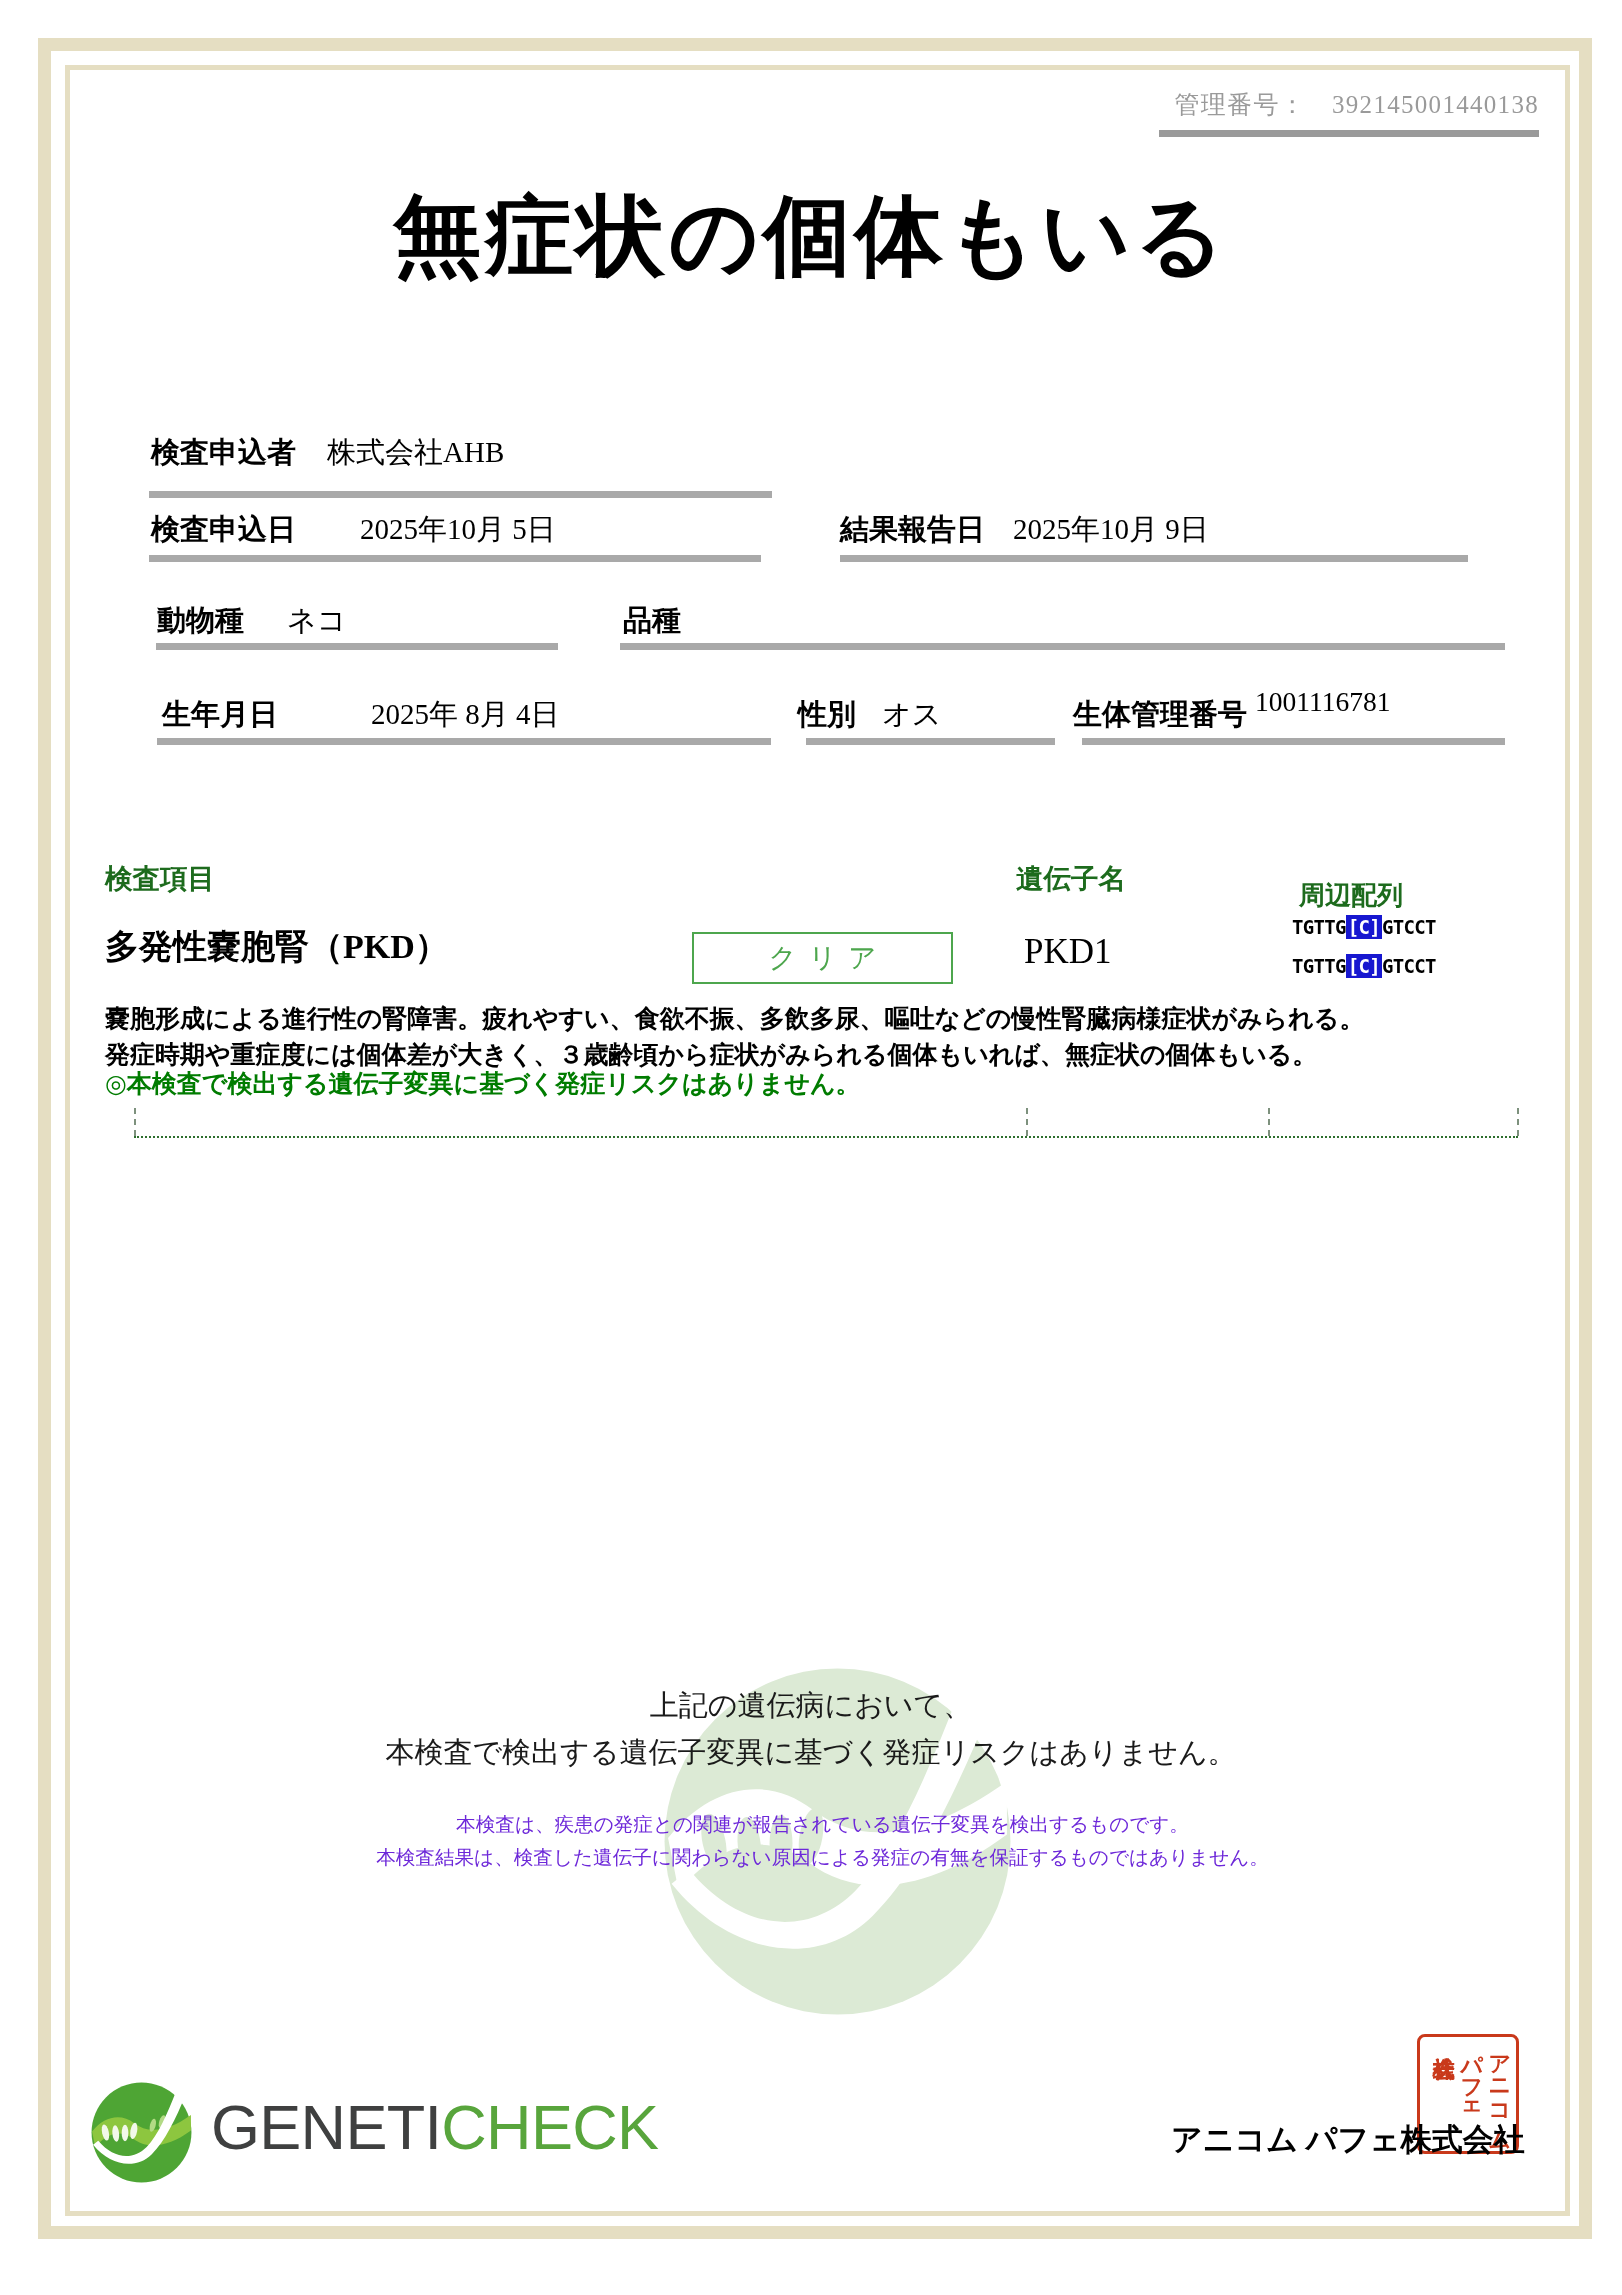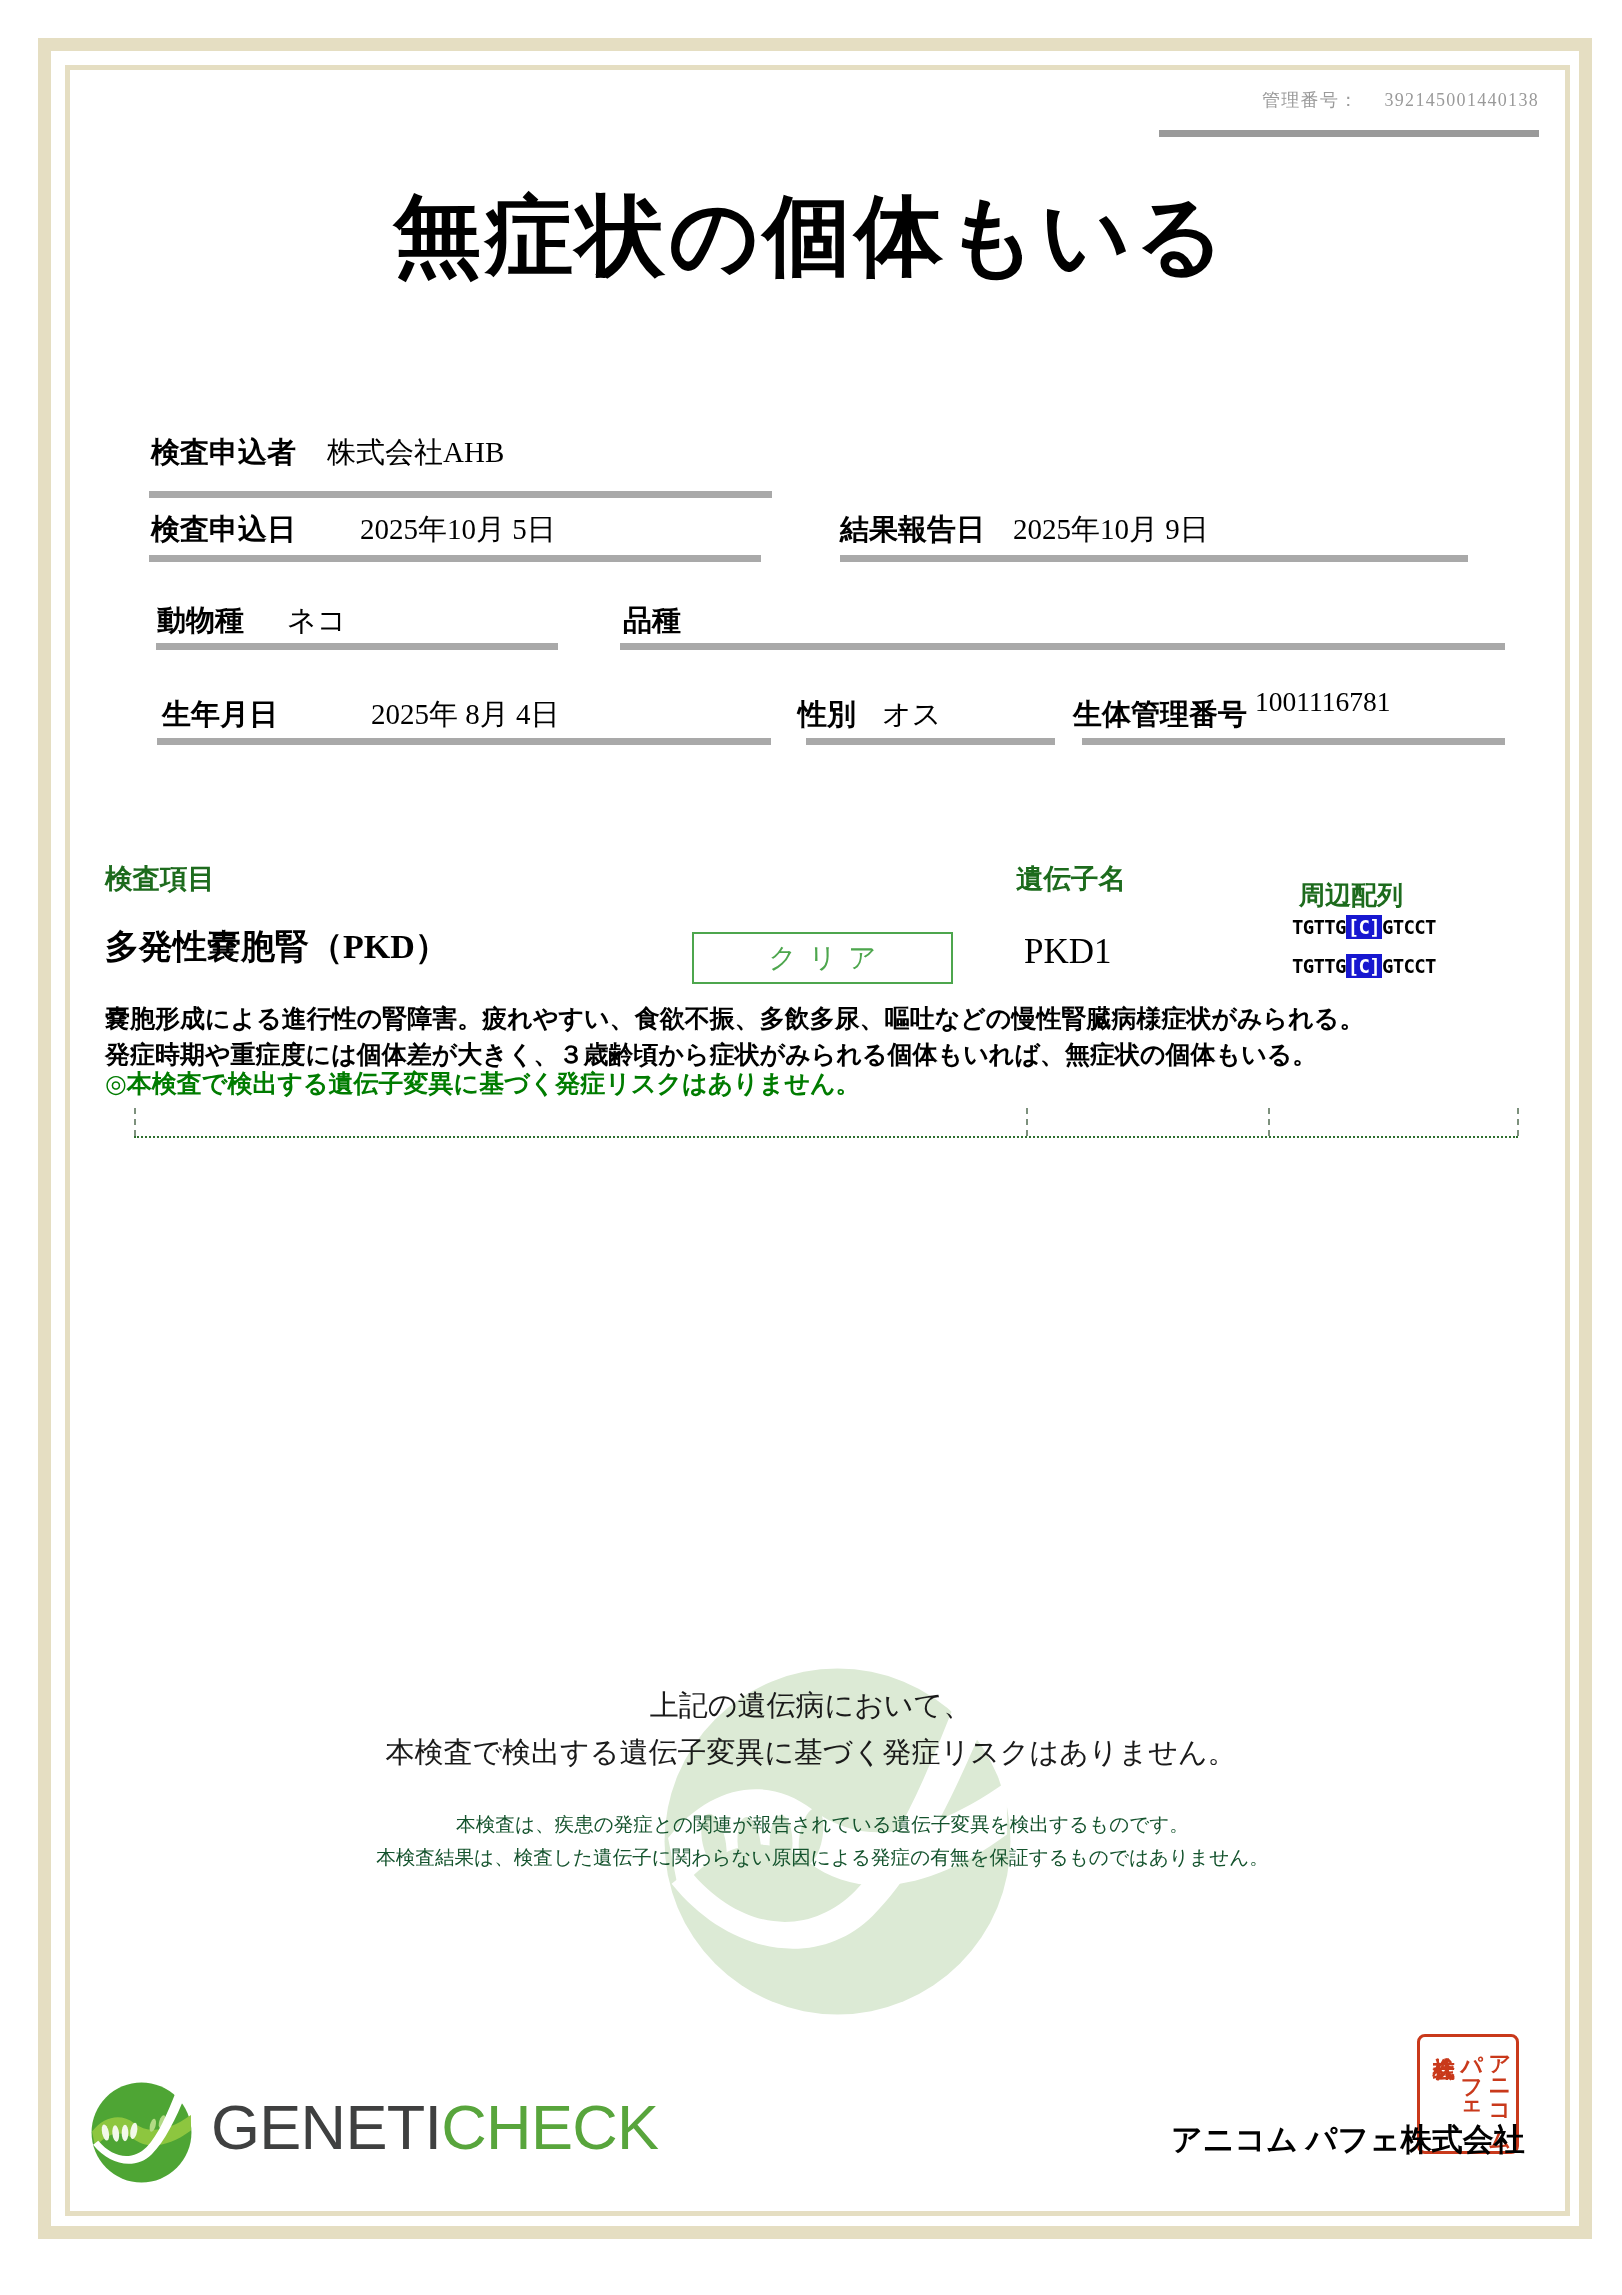--- a/index.html
+++ b/index.html
@@ -5,21 +5,21 @@
   html,body{margin:0;padding:0;background:#ffffff;}
   .page{
     position:relative;width:1622px;height:2295px;background:#ffffff;overflow:hidden;
     font-family:"Liberation Serif","DejaVu Serif",serif;color:#000;
   }
   
   .frame-outer{position:absolute;left:38px;top:38px;right:30px;bottom:56px;border:13.7px solid #e5dec2;}
   .frame-inner{position:absolute;left:65px;top:65px;right:52px;bottom:79px;border:5.9px solid #e5dec2;}
 
   
-  .mgmt{position:absolute;right:83px;top:88px;font-size:18px;color:#9a9a9a;letter-spacing:1.3px;white-space:nowrap;}
+  .mgmt{position:absolute;right:83px;top:88px;font-size:25px;color:#9a9a9a;letter-spacing:1.3px;white-space:nowrap;}
   .mgmt .lab{margin-right:26px;}
   .mgmt-rule{position:absolute;left:1159px;top:130px;width:380px;height:6.5px;background:#9a9a9a;}
   .title{position:absolute;left:0;right:0;top:177px;text-align:center;font-size:88px;font-weight:bold;letter-spacing:3.9px;white-space:nowrap;}
 
   
   .f-label{position:absolute;font-size:29px;font-weight:bold;white-space:nowrap;}
   .f-value{position:absolute;font-size:29px;white-space:nowrap;}
   .rule{position:absolute;height:6.5px;background:#a9a9a9;}
 
   
@@ -36,21 +36,21 @@
   .risk{position:absolute;left:105px;top:1067px;font-size:25px;font-weight:bold;color:#007c00;white-space:nowrap;}
 
   .tick{position:absolute;top:1108px;height:27.5px;width:0;border-left:2px dashed #7d917d;}
   .dot-rule{position:absolute;left:134px;top:1136px;width:1384px;height:0;border-top:2.6px dotted #2d6e2d;}
 
   
   .watermark{position:absolute;left:661px;top:1665px;width:353px;height:353px;z-index:0;}
   .sum-big{position:absolute;left:0;right:0;text-align:center;z-index:1;
     font-family:"Liberation Sans","DejaVu Sans",sans-serif;font-size:29px;color:#1a1a1a;white-space:nowrap;}
   .sum-small{position:absolute;left:0;right:0;text-align:center;z-index:1;
-    font-family:"Liberation Sans","DejaVu Sans",sans-serif;font-size:19.6px;color:#14532d;white-space:nowrap;padding-left:23px;}
+    font-family:"Liberation Sans","DejaVu Sans",sans-serif;font-size:19.6px;color:#6d28d9;white-space:nowrap;padding-left:23px;}
 
   
   .logo-mark{position:absolute;left:90px;top:2081px;width:103px;height:103px;}
   .logo-text{position:absolute;left:211px;top:2091px;font-family:"Liberation Sans","DejaVu Sans",sans-serif;
     font-size:63px;letter-spacing:-0.7px;white-space:nowrap;}
   .logo-text .lt1{color:#3f4040;}
   .logo-text .lt2{color:#58a53c;}
   .company{position:absolute;left:1171px;top:2119px;font-size:31px;font-weight:bold;white-space:nowrap;z-index:3;}
   .seal{position:absolute;left:1417px;top:2034px;width:102px;height:120px;z-index:2;
     border:3.9px solid #c9391b;border-radius:7.9px;box-sizing:border-box;

